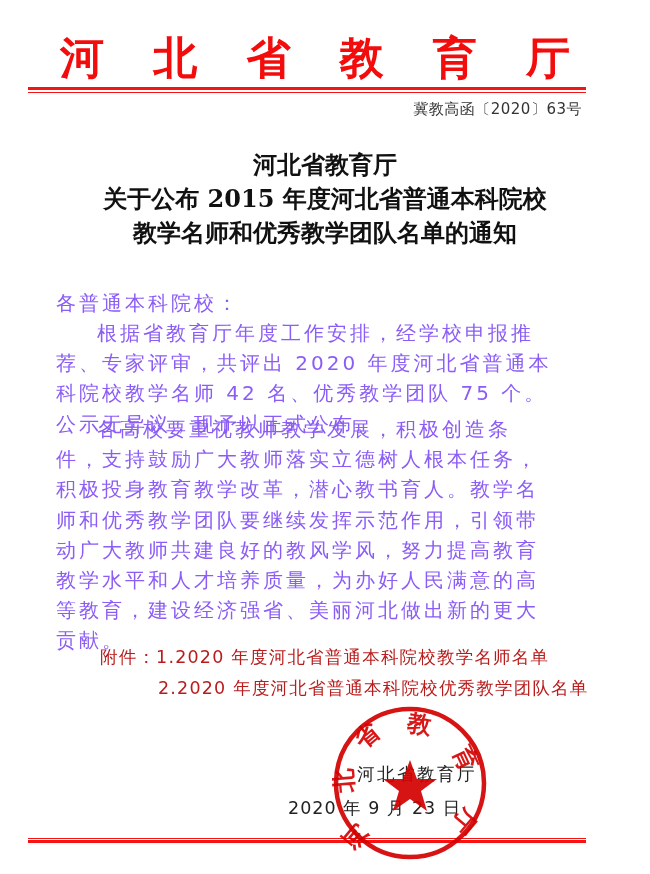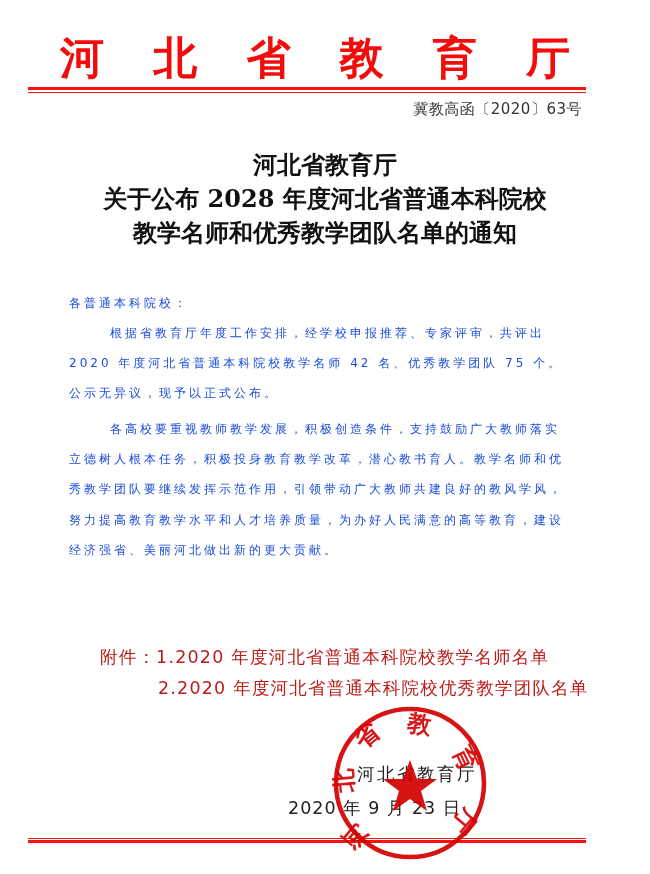--- a/index.html
+++ b/index.html
@@ -10,22 +10,22 @@
                 display: flex; justify-content: space-between; align-items: center; }
     .masthead span { font-family: "DejaVu Serif", serif; font-size: 44px; font-weight: bold;
                      color: #f20c0c; line-height: 1; }
     .rule-thick { background: #f41414; height: 3px; }
     .rule-thin { background: #f41414; height: 1px; }
     .docno { right: 68px; top: 100px; font-size: 15px; color: #333; letter-spacing: 0.5px; }
     .title { left: 0; width: 650px; top: 148px; text-align: center;
              font-family: "DejaVu Serif", serif; font-weight: bold; font-size: 24px;
              line-height: 34px; color: #111; }
     .title div { white-space: nowrap; }
-    .body-text { left: 69px; width: 500px; font-size: 12px; line-height: 30.2px;
-                 color: #1d4ed8; letter-spacing: 3px; }
+    .body-text { left: 56px; width: 500px; font-size: 20px; line-height: 30.2px;
+                 color: #8b5cf6; letter-spacing: 3px; }
     .body-text p { margin: 0; }
     .indent { text-indent: 41px; }
     .salutation { top: 288px; }
     .para1 { top: 318px; }
     .para2 { top: 414px; }
     .attach { left: 100px; top: 642px; font-size: 17.5px; line-height: 31px; color: #b91c1c;
               letter-spacing: 1.2px; }
     .attach .line2 { padding-left: 58px; text-align: right; }
     .sig { left: 357px; top: 762px; font-size: 17.5px; letter-spacing: 2.5px; color: #222; }
     .date { left: 288px; top: 796px; font-size: 17.5px; letter-spacing: 1px; color: #222; }
@@ -43,21 +43,21 @@
   <span>厅</span>
 </div>
 
 <div class="abs rule-thick" style="left:28px; top:87px; width:558px;"></div>
 <div class="abs rule-thin" style="left:28px; top:92px; width:558px;"></div>
 
 <div class="abs docno">冀教高函〔2020〕63号</div>
 
 <div class="abs title">
   <div>河北省教育厅</div>
-  <div>关于公布 2028 年度河北省普通本科院校</div>
+  <div>关于公布 2015 年度河北省普通本科院校</div>
   <div>教学名师和优秀教学团队名单的通知</div>
 </div>
 
 <div class="abs body-text salutation">
   <p>各普通本科院校：</p>
 </div>
 
 <div class="abs body-text para1">
   <p class="indent">根据省教育厅年度工作安排，经学校申报推荐、专家评审，共评出 2020 年度河北省普通本科院校教学名师 42 名、优秀教学团队 75 个。公示无异议，现予以正式公布。</p>
 </div>

